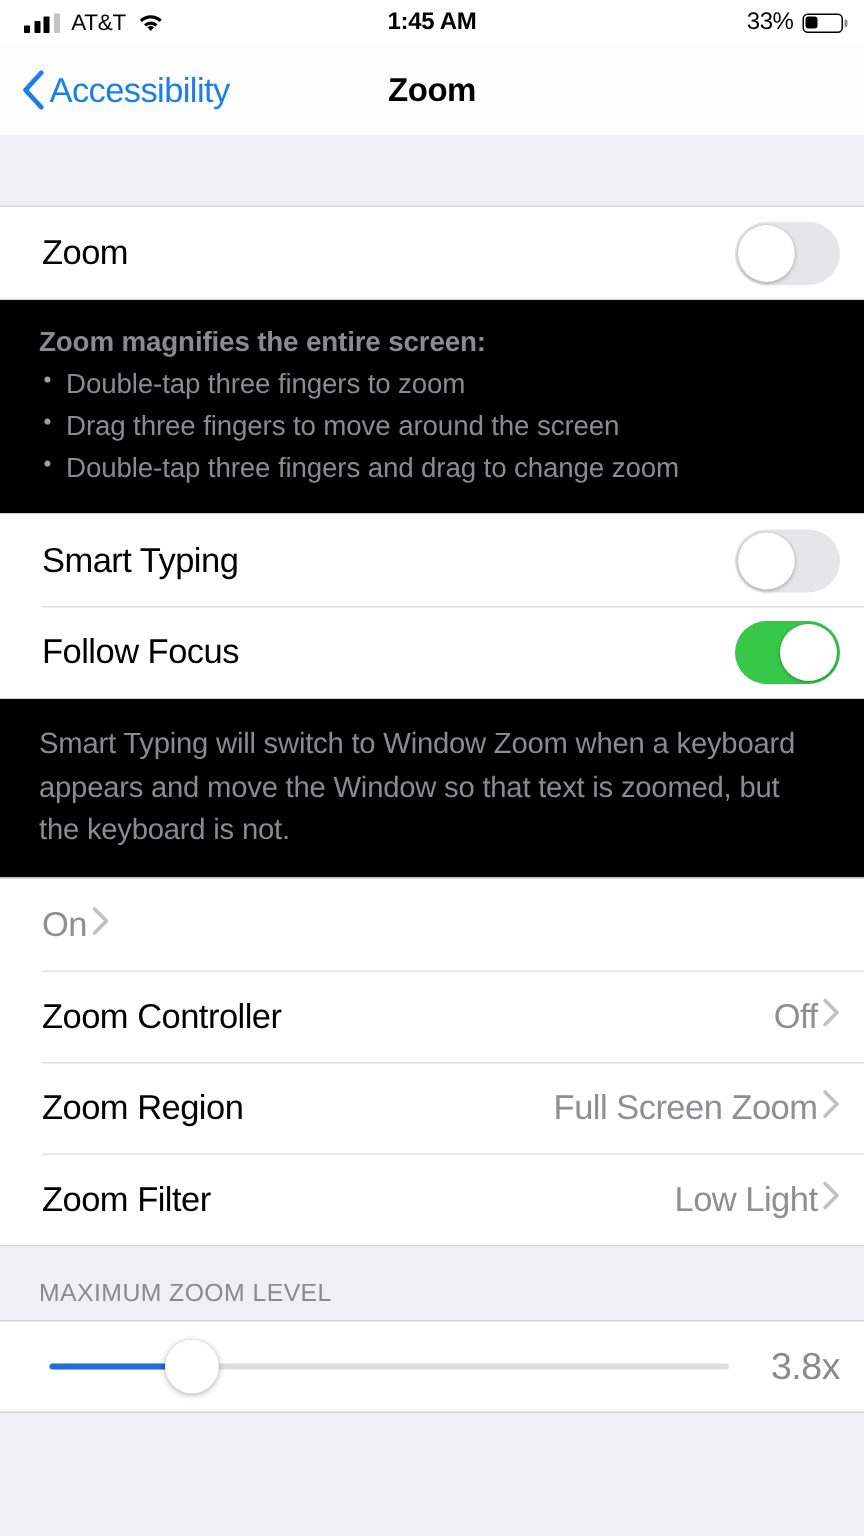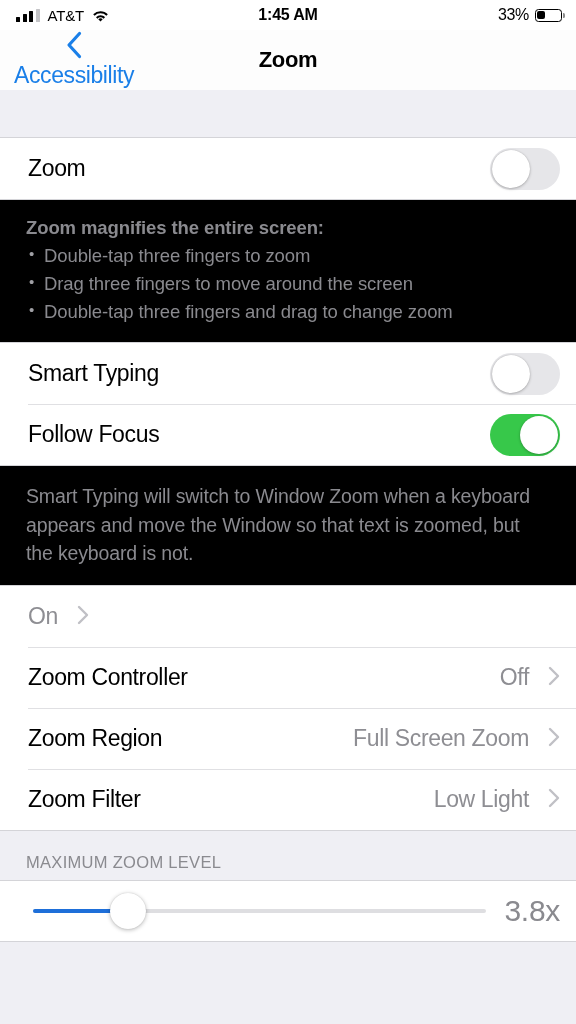--- a/index.html
+++ b/index.html
@@ -36,37 +36,37 @@
   .batt::after { content:""; position:absolute; right:-4px; top:3.6px;
                  width:2.2px; height:5px; background:rgba(0,0,0,.45);
                  border-radius:0 1.5px 1.5px 0; }
   .batt span { position:absolute; left:1.3px; top:1.3px; bottom:1.3px;
                background:#000; border-radius:2px; }
 
   
   .navbar { height:60px; background:#fdfdfd; position:relative;
             display:flex; align-items:center; }
   .back { display:flex; align-items:center; gap:3px;
-          position:absolute; left:14px; cursor:pointer;flex-direction:column; }
+          position:absolute; left:14px; cursor:pointer; }
   .back svg { display:block; }
   .back-label { font-size:23px; color:#1a7fe8; letter-spacing:-0.4px; }
   .nav-title { position:absolute; left:0; right:0; text-align:center;
                font-size:22px; font-weight:bold; color:#000; letter-spacing:-0.3px; }
 
   
   .gap { background:#efeff4; }
   .group { background:#ffffff; border-top:1px solid #d4d4d8;
            border-bottom:1px solid #d4d4d8; }
   .row { position:relative; display:flex; align-items:center;
          justify-content:space-between; height:61px; padding:0 16px 0 28px;
          background:#fff; cursor:pointer; }
   .row + .row::before { content:""; position:absolute; left:28px; right:0;
                         top:0; height:1px; background:#e0e0e3; }
   .row-label { font-size:23px; color:#000; letter-spacing:-0.35px; }
-  .row-right { display:flex; align-items:center; gap:19px;justify-content:center; }
+  .row-right { display:flex; align-items:center; gap:3px;justify-content:center; }
   .row-value { font-size:23px; color:#8e8e93; letter-spacing:-0.35px; }
   .chev { display:block; }
 
   
   .switch { width:70px; height:42px; border-radius:21px; position:relative;
             flex:none; cursor:pointer; transition:background .15s; }
   .switch.off { background:#e6e6e9; }
   .switch.on  { background:#37c84a; }
   .knob { position:absolute; top:2px; width:38px; height:38px;
           background:#fff; border-radius:50%;
@@ -98,21 +98,21 @@
                 padding:0 16px 0 33px; gap:18px; }
   .slider { position:relative; flex:1; height:40px;
             display:flex; align-items:center; cursor:pointer; }
   .track { position:absolute; left:0; right:0; height:4px;
            background:#dedee1; border-radius:2px; }
   .track-fill { position:absolute; left:0; height:4px;
                 background:#1e6fd9; border-radius:2px; }
   .s-knob { position:absolute; width:36px; height:36px; background:#fff;
             border-radius:50%; transform:translateX(-50%);
             box-shadow:0 1px 4px rgba(0,0,0,.28), 0 0 1px rgba(0,0,0,.18); }
-  .slider-value { font-size:30px; color:#8a8a8f; letter-spacing:-0.3px;
+  .slider-value { font-size:25px; color:#8a8a8f; letter-spacing:-0.3px;
                   flex:none; min-width:56px; text-align:right; }
 
   .bottom-fill { background:#efeff4; }
 </style>
 </head>
 <body>
 
 <div class="phone">
 
   <div class="statusbar">

